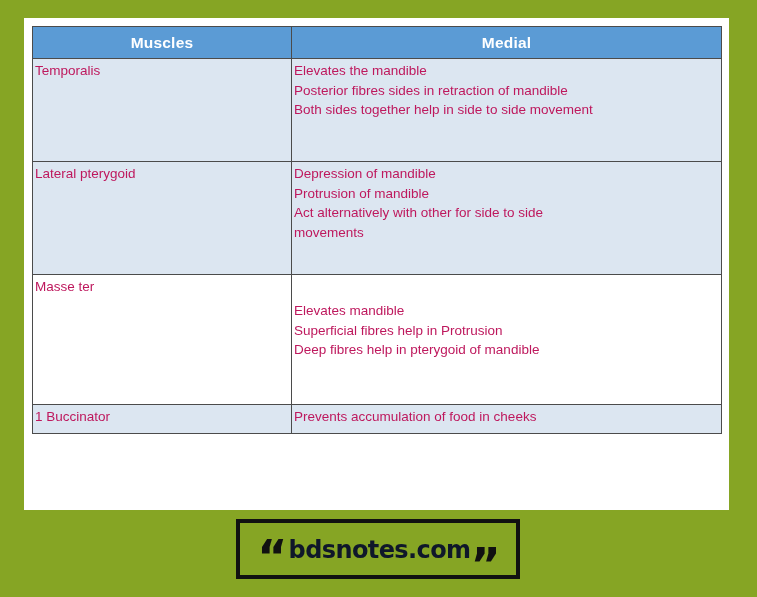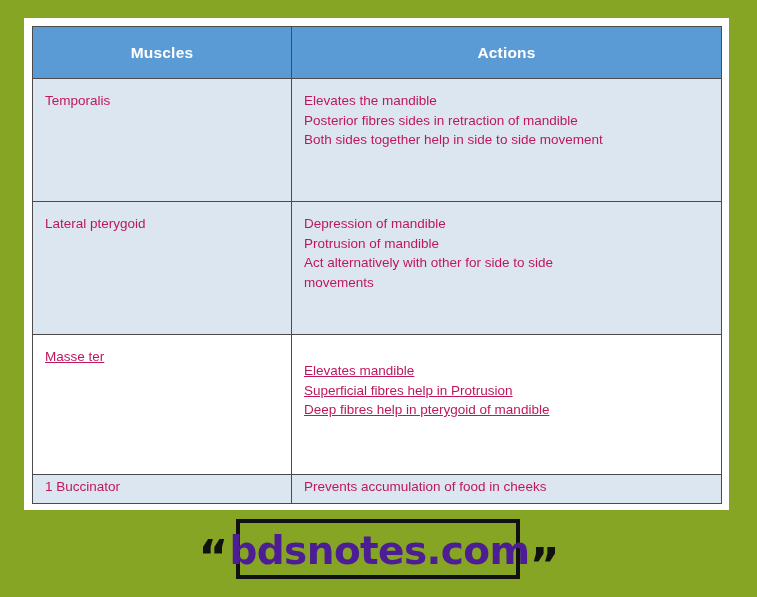--- a/index.html
+++ b/index.html
@@ -37,21 +37,21 @@
     border-collapse: collapse;
     width: 689px;
     table-layout: fixed;
     background: #ffffff;
   }
 
   table.muscle-table td,
   table.muscle-table th {
     border: 1px solid #4b4b4b;
     vertical-align: top;
-    padding: 12px;
+    padding: 2px;
   }
 
   
   thead th {
     background: #5b9bd5;
     color: #ffffff;
     font-weight: bold;
     font-size: 15.5px;
     text-align: center;
     height: 27px;
@@ -77,21 +77,21 @@
   td.muscle-cell { white-space: nowrap; }
 
   td.action-cell { padding-left: 9px; }
 
   .line { display: block; }
 
   
   tr.r-temporalis td  { height: 98px; }
   tr.r-medial td      { height: 112px; }
   tr.r-lateral td     { height: 108px; }
-  tr.r-masseter td    { height: 101px; text-decoration: underline; }
+  tr.r-masseter td    { height: 101px; }
   tr.r-buccinator td  { height: 24px; }
 
   tr.r-buccinator td {
     padding-top: 2px;
     padding-bottom: 2px;
   }
 
   
   td.action-cell.offset-down { padding-top: 26px; }
 
@@ -143,44 +143,44 @@
     font-weight: bold;
     color: #111111;
     line-height: 0;
     position: relative;
   }
   .quote.open  { top: 8px; margin-right: 1px; margin-left: -6px; }
   .quote.close { top: 16px; margin-left: 0px; margin-right: -8px; }
 
   .logo-text {
     font-family: "DejaVu Sans", sans-serif;
-    font-size: 39px;
+    font-size: 24px;
     font-weight: bold;
-    color: #4c1d95;
+    color: #0f172a;
     letter-spacing: -0.6px;
     line-height: 1;
     position: relative;
     top: 1px;
   }
 </style>
 </head>
 <body>
 
 <div id="page">
 
   <div class="table-frame">
     <table class="muscle-table">
       <colgroup>
         <col class="col-muscle">
         <col class="col-action">
       </colgroup>
       <thead>
         <tr>
           <th>Muscles</th>
-          <th>Actions</th>
+          <th>Medial</th>
         </tr>
       </thead>
       <tbody>
 
         <tr class="shade r-temporalis">
           <td class="muscle-cell">Temporalis</td>
           <td class="action-cell">
             <span class="line">Elevates the mandible</span>
             <span class="line">Posterior fibres sides in retraction of mandible</span>
             <span class="line">Both sides together help in side to side movement</span>

